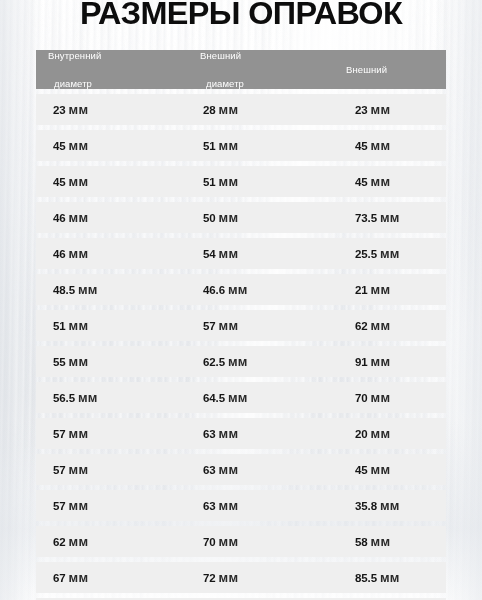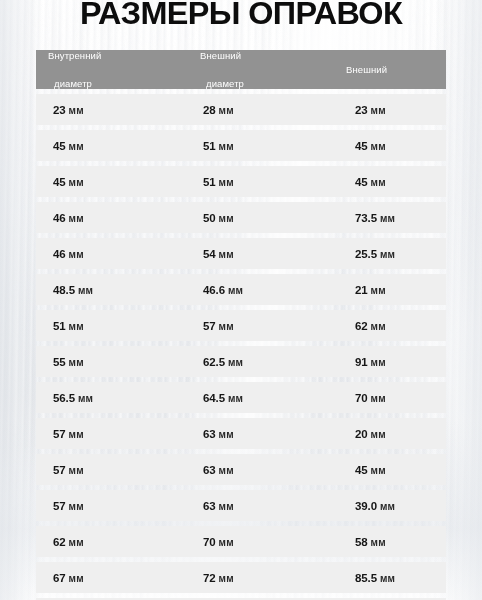--- a/index.html
+++ b/index.html
@@ -103,21 +103,21 @@
     position:relative;
   }
   .trow .cell{
     color:#161616;
     font-size:11.5px;
     font-weight:bold;
     white-space:nowrap;
     letter-spacing:-0.1px;
   }
   .trow .unit{
-    font-size:10px;
+    font-size:13px;
     font-weight:bold;
     color:#2a2a2a;
     letter-spacing:.2px;
     margin-left:3px;
   }
   .trow .c1{left:17px;}
   .trow .c2{left:167px;}
   .trow .c3{left:319px;}
 </style>
 </head>
@@ -201,21 +201,21 @@
           <div class="cell c3"><span>20</span><span class="unit">мм</span></div>
         </div>
         <div class="trow">
           <div class="cell c1"><span>57</span><span class="unit">мм</span></div>
           <div class="cell c2"><span>63</span><span class="unit">мм</span></div>
           <div class="cell c3"><span>45</span><span class="unit">мм</span></div>
         </div>
         <div class="trow">
           <div class="cell c1"><span>57</span><span class="unit">мм</span></div>
           <div class="cell c2"><span>63</span><span class="unit">мм</span></div>
-          <div class="cell c3"><span>39.0</span><span class="unit">мм</span></div>
+          <div class="cell c3"><span>35.8</span><span class="unit">мм</span></div>
         </div>
         <div class="trow">
           <div class="cell c1"><span>62</span><span class="unit">мм</span></div>
           <div class="cell c2"><span>70</span><span class="unit">мм</span></div>
           <div class="cell c3"><span>58</span><span class="unit">мм</span></div>
         </div>
         <div class="trow">
           <div class="cell c1"><span>67</span><span class="unit">мм</span></div>
           <div class="cell c2"><span>72</span><span class="unit">мм</span></div>
           <div class="cell c3"><span>85.5</span><span class="unit">мм</span></div>

